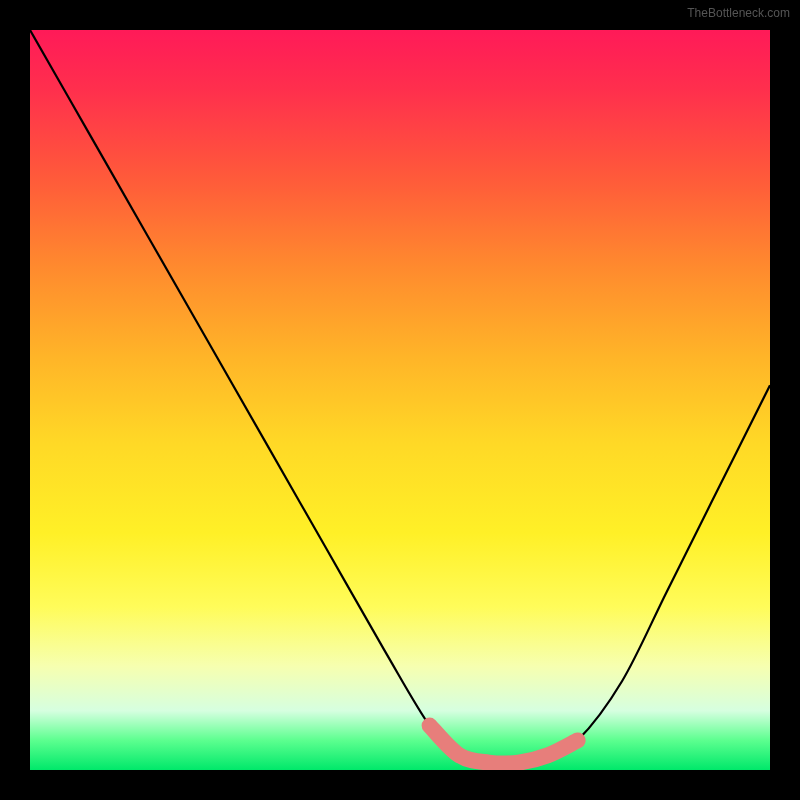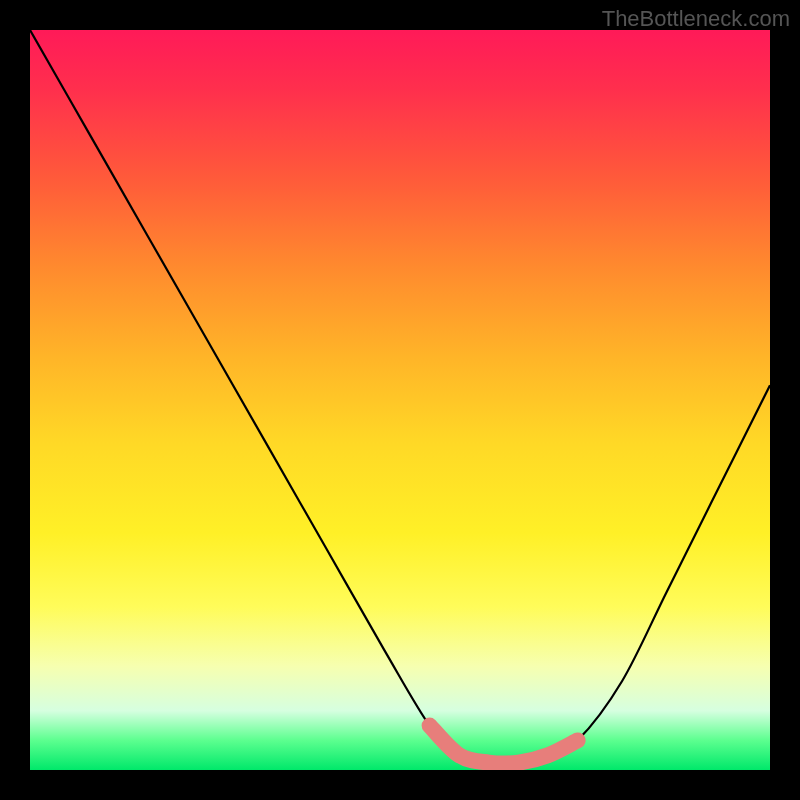--- a/index.html
+++ b/index.html
@@ -9,21 +9,21 @@
     background: #000;
     position: relative;
     overflow: hidden;
     font-family: Arial, sans-serif;
   }
   .watermark {
     position: absolute;
     top: 6px;
     right: 10px;
     color: #555;
-    font-size: 22px;
+    font-size: 12px;
     font-weight: 500;
     z-index: 10;
   }
   .plot-area {
     position: absolute;
     left: 30px;
     top: 30px;
     width: 740px;
     height: 740px;
   }

